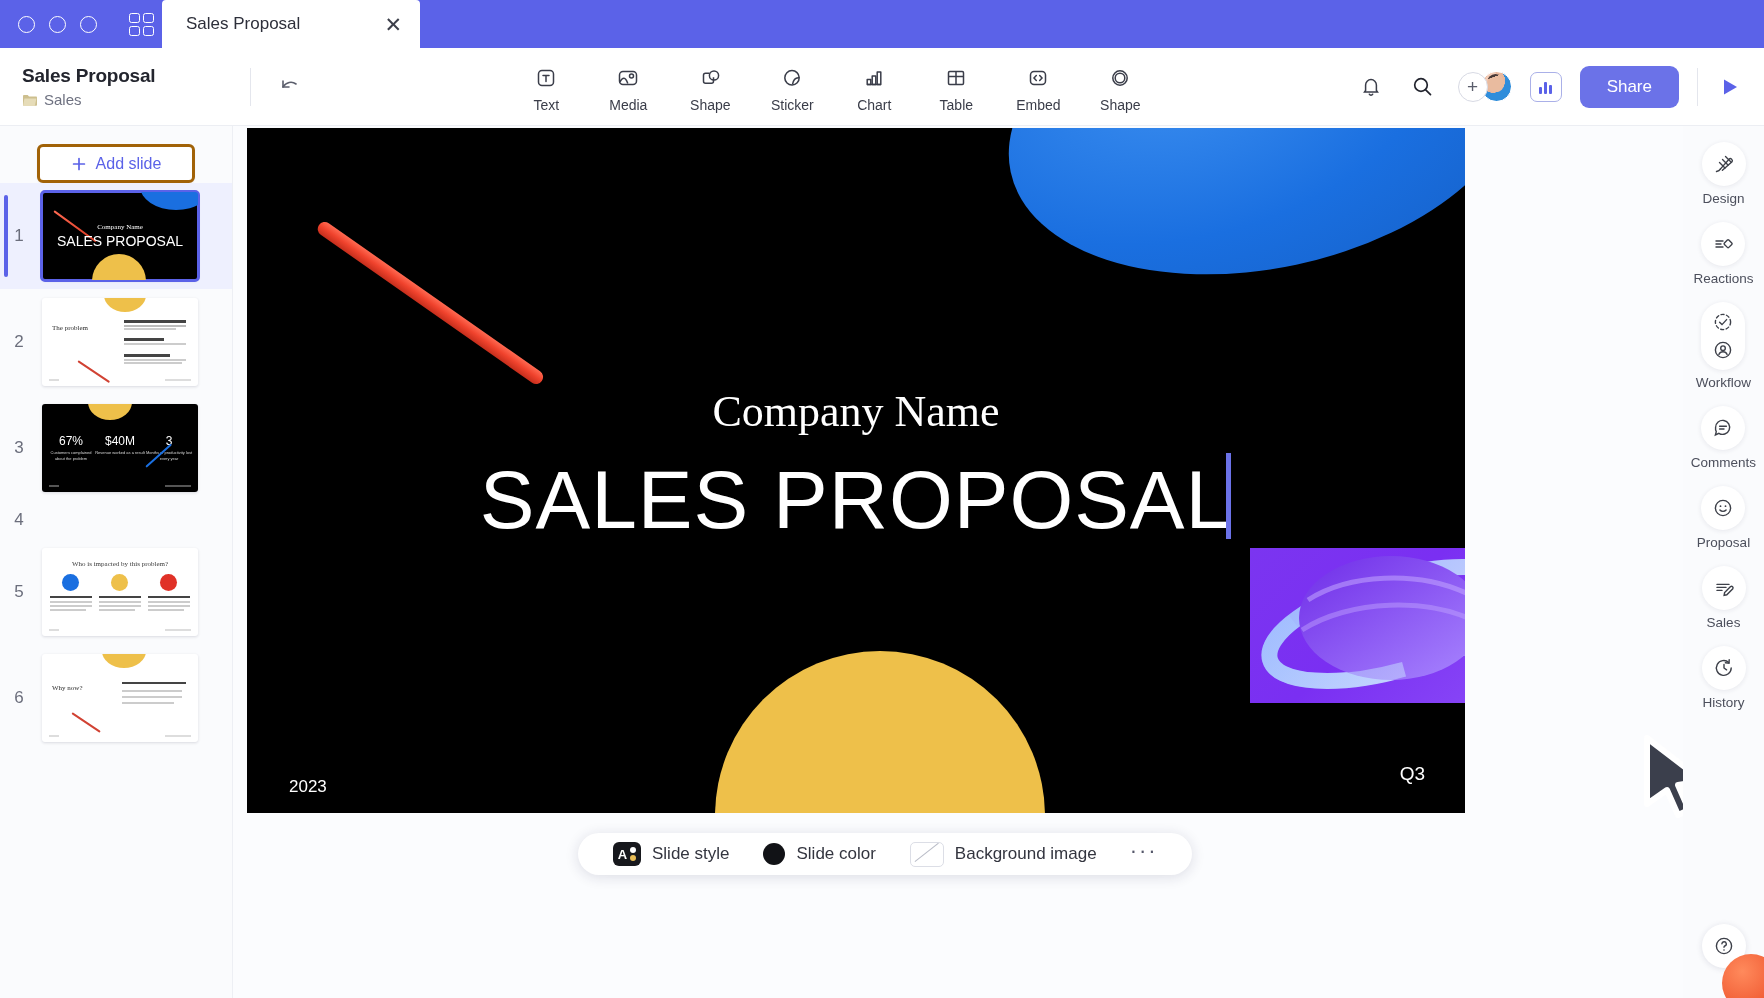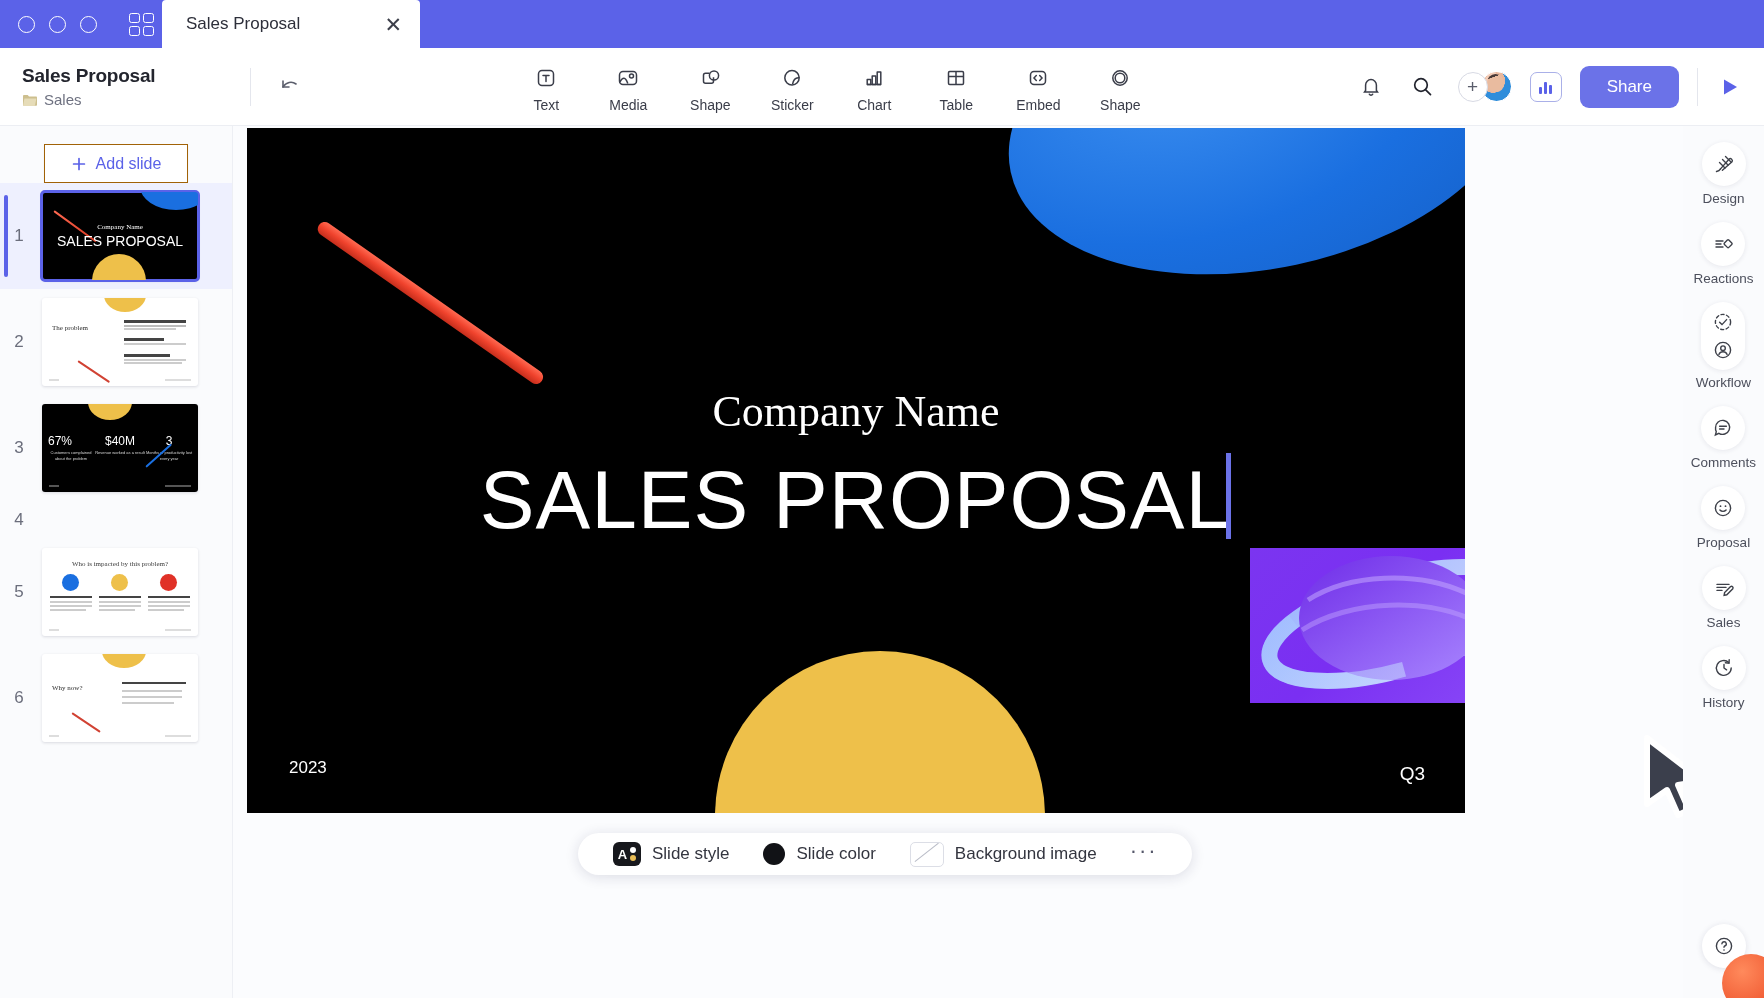--- a/index.html
+++ b/index.html
@@ -90,22 +90,22 @@
   }
   .play-btn { cursor: pointer; display:flex; align-items:center; }
 
   
   .slidepanel {
     position: absolute; left: 0; top: 126px; width: 233px; height: 872px;
     background: #fafbfd; border-right: 1px solid #edeff4;
     overflow: hidden;
   }
   .add-slide {
-    margin: 18px auto 0; width: 144px; height: 39px;
-    background: #fff; border: 1px solid #a16207; border-radius: 0;
+    margin: 18px auto 0; width: 158px; height: 39px;
+    background: #fff; border: 3px solid #a16207; border-radius: 6px;
     display: flex; align-items: center; justify-content: center; gap: 9px;
     color: #5b62e8; font-size: 16px; cursor: pointer;
     box-shadow: 0 1px 2px rgba(20,20,50,.05);
   }
   .thumb-row {
     position: relative; display: flex; align-items: center; gap: 12px;
     padding: 9px 0 9px 8px; cursor: pointer;
   }
   .thumb-row.active { background: #eef0fe; }
   .thumb-row.active::before {
@@ -137,21 +137,21 @@
   }
   .slide-title {
     position: absolute; left: 0; right: 0; top: 325px; text-align: center;
     color: #fff; font-size: 82px; font-weight: 300; letter-spacing: 1px;
     font-family: "Liberation Sans", sans-serif;
   }
   .caret {
     position: absolute; left: 979px; top: 325px; width: 5px; height: 86px;
     background: #6b72e8;
   }
-  .slide-yr { position:absolute; left:42px; bottom:35px; color:#fff; font-size:17px; }
+  .slide-yr { position:absolute; left:42px; bottom:16px; color:#fff; font-size:17px; }
   .slide-q  { position:absolute; right:40px; bottom:28px; color:#fff; font-size:19px; }
   .blue-blob {
     position: absolute; right: -60px; top: -160px; width: 520px; height: 300px;
     background: radial-gradient(ellipse at 35% 30%, #3b8ef0 0%, #1a6fe0 55%, #1560c8 100%);
     border-radius: 50%; transform: rotate(-12deg);
   }
   .gold-blob {
     position: absolute; left: 468px; bottom: -168px; width: 330px; height: 330px;
     background: #eec04a; border-radius: 50%;
   }
@@ -430,21 +430,21 @@
       <div class="t-line" style="left:36px;top:62px;width:38px;background:#d14233;transform:rotate(34deg)"></div>
       <div style="position:absolute;left:7px;bottom:5px;width:10px;height:2px;background:#ddd"></div>
       <div style="position:absolute;right:7px;bottom:5px;width:26px;height:2px;background:#ddd"></div>
     </div>
   </div>
 
   <div class="thumb-row">
     <span class="thumb-num">3</span>
     <div class="thumb dark">
       <div style="position:absolute;left:46px;top:-20px;width:44px;height:36px;background:#eec04a;border-radius:0 0 50% 50%"></div>
-      <div style="position:absolute;left:6px;top:30px;width:46px;color:#fff;font-size:12px">67%</div>
+      <div style="position:absolute;left:6px;top:30px;width:46px;text-align:center;color:#fff;font-size:12px">67%</div>
       <div style="position:absolute;left:4px;top:46px;width:50px;text-align:center;color:#d7d7d7;font-size:4px;line-height:1.5">Customers complained about the problem</div>
       <div style="position:absolute;left:55px;top:30px;width:46px;text-align:center;color:#fff;font-size:12px">$40M</div>
       <div style="position:absolute;left:53px;top:46px;width:50px;text-align:center;color:#d7d7d7;font-size:4px;line-height:1.5">Revenue worked as a result</div>
       <div style="position:absolute;left:104px;top:30px;width:46px;text-align:center;color:#fff;font-size:12px">3</div>
       <div style="position:absolute;left:102px;top:46px;width:50px;text-align:center;color:#d7d7d7;font-size:4px;line-height:1.5">Months of productivity lost every year</div>
       <div class="t-line" style="left:104px;top:62px;width:34px;background:#1a6fe0;transform:rotate(-42deg)"></div>
       <div style="position:absolute;left:7px;bottom:5px;width:10px;height:2px;background:#555"></div>
       <div style="position:absolute;right:7px;bottom:5px;width:26px;height:2px;background:#555"></div>
     </div>
   </div>

